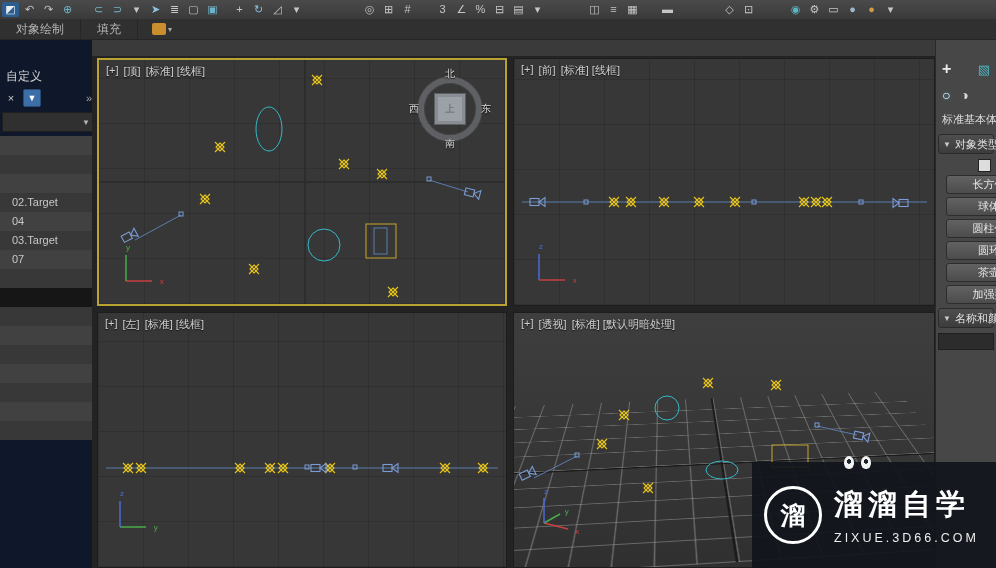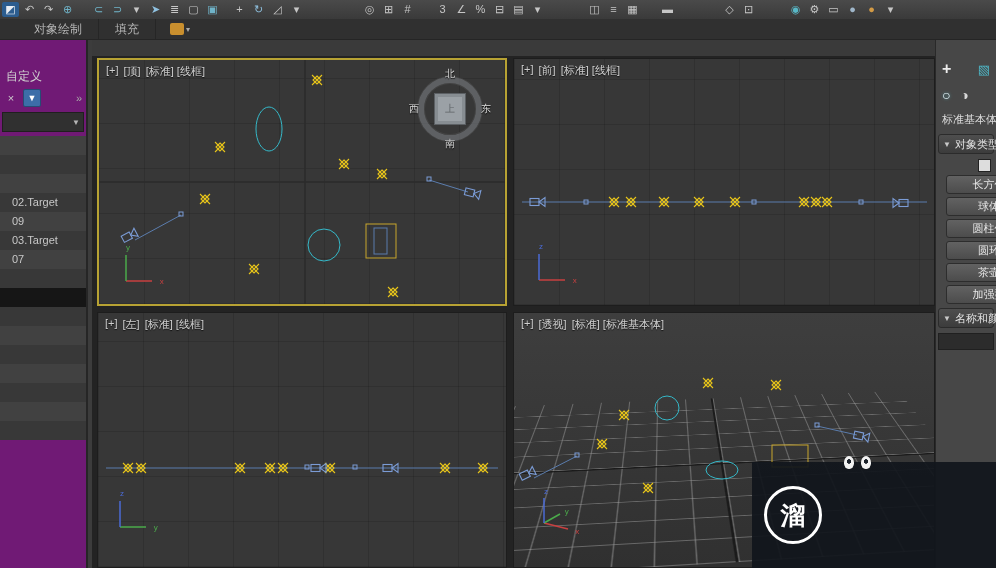--- a/index.html
+++ b/index.html
@@ -11,29 +11,29 @@
     background:linear-gradient(#4a4a4a,#3a3a3a);border-bottom:1px solid #282828;
     display:flex;align-items:center;}
   .tbgroup{display:flex;align-items:center;gap:2px;flex:0 0 auto;}
   .g1{margin-left:2px}.g2{margin-left:14px}.g3{margin-left:10px}.g4{margin-left:56px}
   .g5{margin-left:18px}.g6{margin-left:40px}.g7{margin-left:18px}.g8{margin-left:45px}.g9{margin-left:30px}
   .tbicon{width:17px;height:15px;line-height:15px;text-align:center;font-size:11px;
     color:#c6c6c6;border-radius:2px;cursor:default;}
 
   
   .ribbon{position:absolute;left:0;top:19px;width:100%;height:21px;background:#303030;
-    border-bottom:1px solid #252525;display:flex;align-items:center;padding-left:18px;box-sizing:border-box;}
+    border-bottom:1px solid #252525;display:flex;align-items:center;box-sizing:border-box;}
   .ribbon-tab{height:100%;display:flex;align-items:center;padding:0 16px;
     border-right:1px solid #262626;color:#b5b5b5;font-size:12px;}
   .ribbon-flyout{display:flex;align-items:center;margin-left:14px;gap:2px;}
   .rf-box{width:14px;height:12px;background:#c98f2e;border-radius:2px;display:inline-block;}
   .rf-arrow{color:#aaa;font-size:8px;}
 
   
-  .left-panel{position:absolute;left:0;top:40px;width:88px;bottom:0;background:#701a75;
+  .left-panel{position:absolute;left:0;top:40px;width:98px;bottom:0;background:#0f172a;
     border-right:2px solid #262626;box-sizing:border-box;overflow:hidden;}
   .lp-header{margin-top:26px;padding-left:6px;height:20px;line-height:20px;font-size:12px;color:#cfcfcf;}
   .lp-toolbar{display:flex;align-items:center;height:24px;padding:0 2px;gap:3px;}
   .lp-icon{width:18px;height:18px;line-height:18px;text-align:center;color:#ccc;font-size:11px;}
   .lp-icon.filter{background:#3c6ea8;border:1px solid #274b75;color:#fff;border-radius:2px;
     font-size:9px;width:16px;height:16px;line-height:16px;}
   .lp-overflow{margin-left:auto;color:#a8a8a8;font-size:11px;padding-right:2px;}
   .lp-combo{height:18px;margin:2px;background:#303030;border:1px solid #1f1f1f;
     display:flex;align-items:center;justify-content:flex-end;padding-right:3px;color:#b5b5b5;font-size:8px;}
   .lp-list{margin-top:4px;}
@@ -205,21 +205,21 @@
       <span class="lp-overflow">»</span>
     </div>
     <div class="lp-combo">
       <span>▼</span>
     </div>
     <div class="lp-list">
         <div class="lp-row even"></div>
         <div class="lp-row odd"></div>
         <div class="lp-row even"></div>
         <div class="lp-row odd">02.Target</div>
-        <div class="lp-row even">09</div>
+        <div class="lp-row even">04</div>
         <div class="lp-row odd">03.Target</div>
         <div class="lp-row even">07</div>
         <div class="lp-row odd"></div>
         <div class="lp-row even dark"></div>
         <div class="lp-row odd"></div>
         <div class="lp-row even"></div>
         <div class="lp-row odd"></div>
         <div class="lp-row even"></div>
         <div class="lp-row odd"></div>
         <div class="lp-row even"></div>
@@ -346,21 +346,21 @@
           <line x1="30" y1="210" x2="54" y2="216" stroke="#c94040" stroke-width="1.5"></line>
           <text x="61.2" y="220.8" fill="#c94040" font-size="8">x</text>
           <line x1="30" y1="210" x2="46" y2="201" stroke="#4bab4b" stroke-width="1.5"></line>
           <text x="50.8" y="201.3" fill="#4bab4b" font-size="8">y</text>
           <line x1="30" y1="210" x2="30" y2="185" stroke="#4b6bd6" stroke-width="1.5"></line>
           <text x="30" y="180.5" fill="#4b6bd6" font-size="8">z</text>
         </svg>
       <div class="vp-label">
         <span>[+]</span>
         <span>[透视]</span>
-        <span>[标准] [标准基本体]</span>
+        <span>[标准] [默认明暗处理]</span>
       </div>
     </div>
   </div>
 
   <div class="right-panel">
     <div class="rp-row">
       <span class="rp-plus">+</span>
       <span class="rp-teal">▧</span>
     </div>
     <div class="rp-row">
@@ -387,15 +387,19 @@
       <span class="rarr">▼</span>
       <span>名称和颜色</span>
     </div>
     <div class="rp-namefield"></div>
   </div>
 
   <div class="watermark">
     <span class="wm-eye e1"></span>
     <span class="wm-eye e2"></span>
     <div class="wm-logo">溜</div>
+    <div class="wm-text">
+      <div class="wm-title">溜溜自学</div>
+      <div class="wm-url">ZIXUE.3D66.COM</div>
+    </div>
   </div>
 
 </div>
 
 </body></html>

